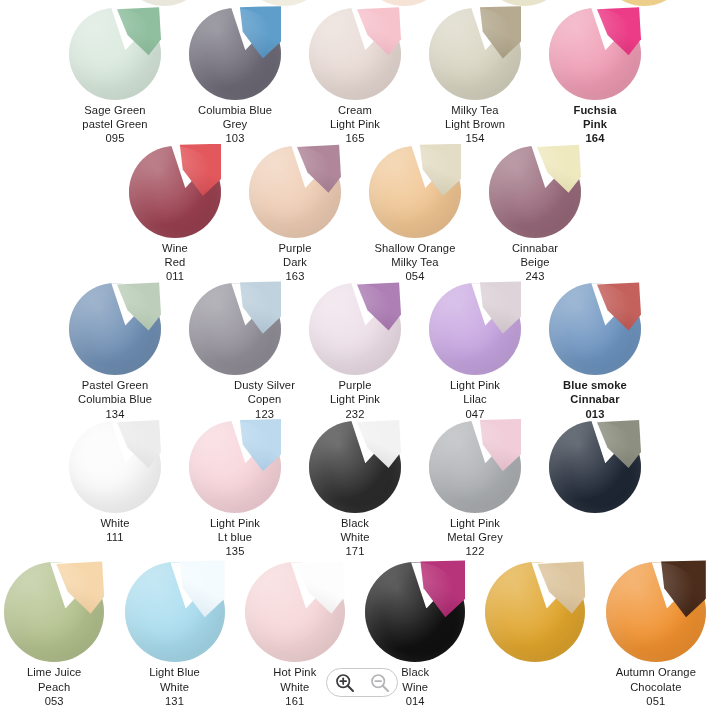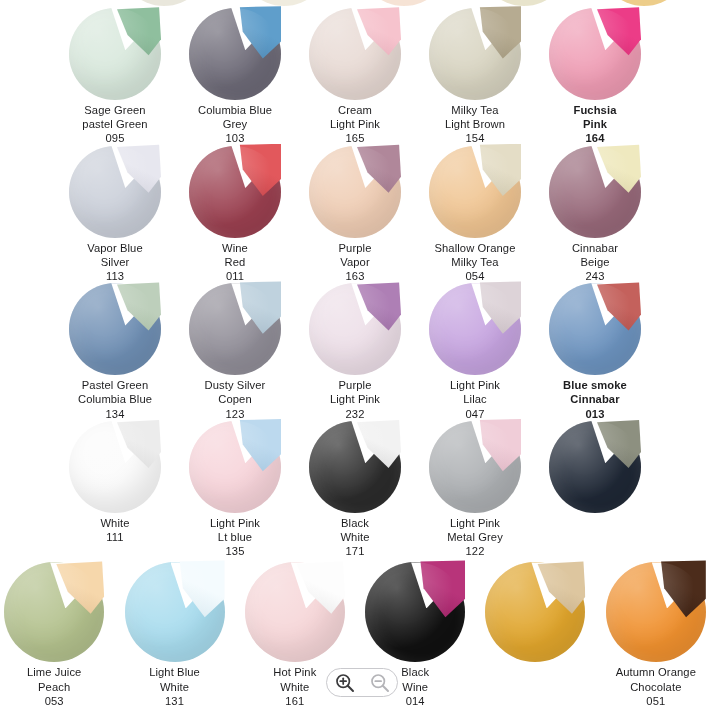--- a/index.html
+++ b/index.html
@@ -185,33 +185,20 @@
         </div>
         <div class="caption">
           <span class="ln">Fuchsia</span>
           <span class="ln">Pink</span>
           <span class="code">164</span>
         </div>
       </div>
     </div>
     <div class="row">
       <div class="cell" style="width: 120px;">
-        <div class="swatch" style="--d: 92px; --c1: #cacfd9; --c2: #e7e7ef; --c2d: #cdcdd8;">
-          <div class="disc"></div>
-          <div class="notch"></div>
-          <div class="peel"></div>
-          <div class="gloss"></div>
-        </div>
-        <div class="caption">
-          <span class="ln">Vapor Blue</span>
-          <span class="ln">Silver</span>
-          <span class="code">113</span>
-        </div>
-      </div>
-      <div class="cell" style="width: 120px;">
         <div class="swatch" style="--d: 92px; --c1: #9b4050; --c2: #e2585c; --c2d: #c2444a;">
           <div class="disc"></div>
           <div class="notch"></div>
           <div class="peel sq"></div>
           <div class="gloss"></div>
         </div>
         <div class="caption">
           <span class="ln">Wine</span>
           <span class="ln">Red</span>
           <span class="code">011</span>
@@ -219,21 +206,21 @@
       </div>
       <div class="cell" style="width: 120px;">
         <div class="swatch" style="--d: 92px; --c1: #efcdb4; --c2: #b0879a; --c2d: #967083;">
           <div class="disc"></div>
           <div class="notch"></div>
           <div class="peel"></div>
           <div class="gloss"></div>
         </div>
         <div class="caption">
           <span class="ln">Purple</span>
-          <span class="ln">Vapor</span>
+          <span class="ln">Dark</span>
           <span class="code">163</span>
         </div>
       </div>
       <div class="cell" style="width: 120px;">
         <div class="swatch" style="--d: 92px; --c1: #f0c592; --c2: #e4ddc6; --c2d: #c9c2a8;">
           <div class="disc"></div>
           <div class="notch"></div>
           <div class="peel sq"></div>
           <div class="gloss"></div>
         </div>
@@ -264,21 +251,21 @@
           <div class="notch"></div>
           <div class="peel"></div>
           <div class="gloss"></div>
         </div>
         <div class="caption">
           <span class="ln">Pastel Green</span>
           <span class="ln">Columbia Blue</span>
           <span class="code">134</span>
         </div>
       </div>
-      <div class="cell" style="width: 120px;">
+      <div class="cell" style="width: 120px; align-items: flex-end;">
         <div class="swatch" style="--d: 92px; --c1: #918e98; --c2: #bfd2de; --c2d: #a3b8c7;">
           <div class="disc"></div>
           <div class="notch"></div>
           <div class="peel sq"></div>
           <div class="gloss"></div>
         </div>
         <div class="caption">
           <span class="ln">Dusty Silver</span>
           <span class="ln">Copen</span>
           <span class="code">123</span>

